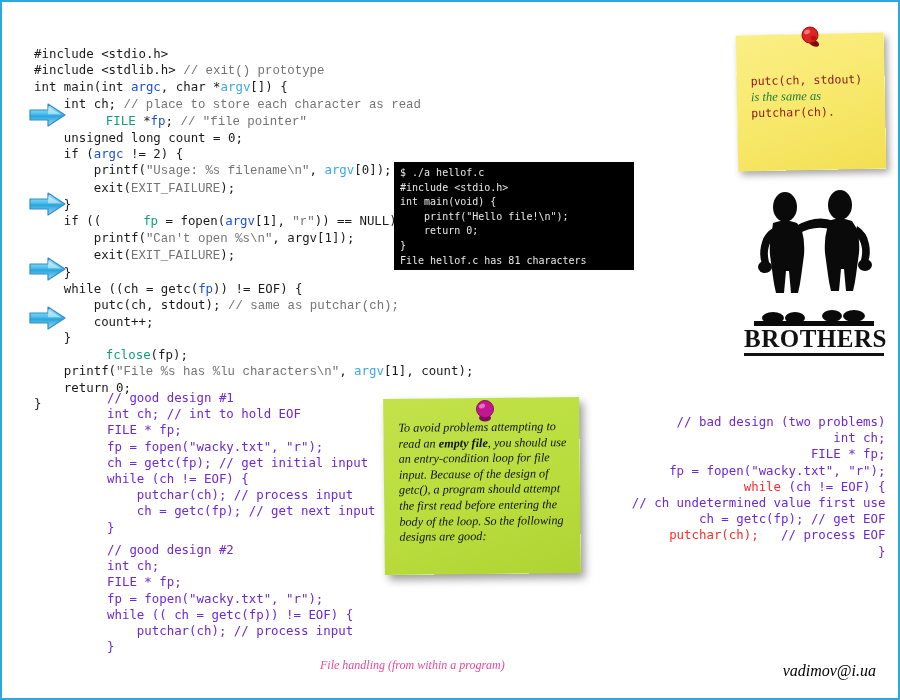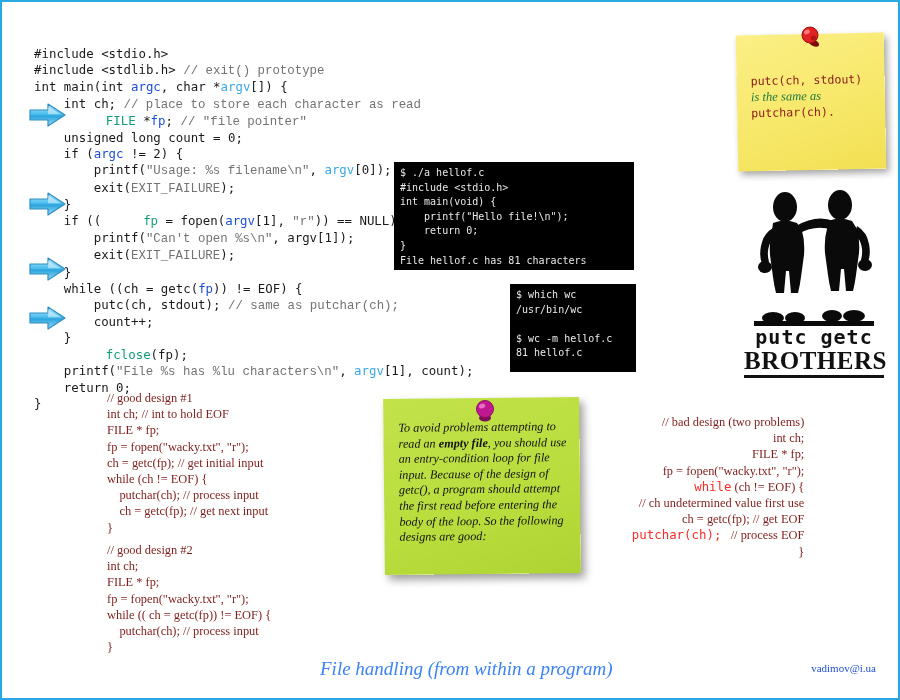--- a/index.html
+++ b/index.html
@@ -21,21 +21,21 @@
   }
   #headline .ex{color:#2aa8e0;font-style:italic;}
   #headline .num{font-size:11.5px;}
 
   
   .code{
     font-family:"DejaVu Sans Mono","Liberation Mono",monospace;
     white-space:pre;line-height:16.2px;font-size:12.4px;color:#1a1a1a;
   }
   .k-red{color:#737373;font-family:Liberation Mono, monospace;}
-  .k-darkred{color:#7f1d1d;font-family:Liberation Serif, serif;}
+  .k-darkred{color:#6d28d9;}
   .k-orange{color:#1d4ed8;}
   .k-blue{color:#3aa8e8;}
   .k-teal{color:#0f9f7a;margin-left:42px;}
   .k-gray{color:#1a1a1a;}
   .k-errred{color:#ff2a2a;margin-top:32px;}
 
   #maincode{position:absolute;left:32px;top:44px;}
 
   
   .arrow{
@@ -109,26 +109,26 @@
   #good2{position:absolute;left:105px;top:540px;}
   #bad{position:absolute;left:600px;top:412px;text-align:right;}
 
   
   #footer{
     position:absolute;left:0;bottom:14px;width:900px;height:26px;
   }
   #footer .title{
     position:absolute;left:318px;top:0;
     font-family:"Liberation Serif",serif;font-style:italic;
-    font-size:19px;color:#3b82f6;text-align:right;
+    font-size:12px;color:#ec4899;text-align:right;
   }
   #footer .mail{
     position:absolute;right:26px;top:4px;
-    font-family:"Liberation Serif",serif;
-    font-size:11px;color:#1d4ed8;
+    font-family:"Liberation Serif",serif;font-style:italic;
+    font-size:16px;color:#000000;
   }
 </style>
 </head>
 <body>
 
 <div id="slide">
 
 
   <div id="maincode" class="code"><div><span class="k-gray">#include &lt;stdio.h&gt;</span></div><div><span class="k-gray">#include &lt;stdlib.h&gt; </span><span class="k-red">// exit() prototype</span></div><div><span class="k-gray">int main(int </span><span class="k-orange">argc</span><span class="k-gray">, char *</span><span class="k-blue">argv</span><span class="k-gray">[]) {</span></div><div><span class="k-gray">    int ch; </span><span class="k-red">// place to store each character as read</span></div><div><span class="k-gray">    </span><span class="k-teal">FILE</span><span class="k-gray"> *</span><span class="k-orange">fp</span><span class="k-gray">; </span><span class="k-red">// "file pointer"</span></div><div><span class="k-gray">    unsigned long count = 0;</span></div><div><span class="k-gray">    if (</span><span class="k-orange">argc</span><span class="k-gray"> != 2) {</span></div><div><span class="k-gray">        printf(</span><span class="k-red">"Usage: %s filename\n"</span><span class="k-gray">, </span><span class="k-blue">argv</span><span class="k-gray">[0]);</span></div><div><span class="k-gray">        exit(</span><span class="k-red">EXIT_FAILURE</span><span class="k-gray">);</span></div><div><span class="k-gray">    }</span></div><div><span class="k-gray">    if ((</span><span class="k-teal">fp</span><span class="k-gray"> = fopen(</span><span class="k-orange">argv</span><span class="k-gray">[1], </span><span class="k-red">"r"</span><span class="k-gray">)) == NULL) {</span></div><div><span class="k-gray">        printf(</span><span class="k-red">"Can't open %s\n"</span><span class="k-gray">, argv[1]);</span></div><div><span class="k-gray">        exit(</span><span class="k-red">EXIT_FAILURE</span><span class="k-gray">);</span></div><div><span class="k-gray">    }</span></div><div><span class="k-gray">    while ((ch = getc(</span><span class="k-orange">fp</span><span class="k-gray">)) != EOF) {</span></div><div><span class="k-gray">        putc(ch, stdout); </span><span class="k-red">// same as putchar(ch);</span></div><div><span class="k-gray">        count++;</span></div><div><span class="k-gray">    }</span></div><div><span class="k-gray">    </span><span class="k-teal">fclose</span><span class="k-gray">(fp);</span></div><div><span class="k-gray">    printf(</span><span class="k-red">"File %s has %lu characters\n"</span><span class="k-gray">, </span><span class="k-blue">argv</span><span class="k-gray">[1], count);</span></div><div><span class="k-gray">    return 0;</span></div><div><span class="k-gray">}</span></div></div>
 
@@ -191,25 +191,20 @@
       </div>
     </div>
 
   <div class="term" id="term1">$ ./a hellof.c
 #include &lt;stdio.h&gt;
 int main(void) {
     printf("Hello file!\n");
     return 0;
 }
 File hellof.c has 81 characters</div>
-  <div class="term" id="term2">$ which wc
-/usr/bin/wc
-
-$ wc -m hellof.c
-81 hellof.c</div>
 
   <div class="note" id="note-yellow">
     <div class="txt"><span>putc(ch, stdout)</span><br>
       <span class="same">is the same as</span><br>
       <span>putchar(ch).</span>
     </div>
   </div>
   <div class="pin" id="pin-yellow" style="left:795px;top:22px;">
     <svg viewBox="0 0 26 26" width="26" height="26">
       <ellipse cx="17" cy="19" rx="5.5" ry="3.2" fill="#7e0c0c" transform="rotate(28 17 19)"></ellipse>
@@ -238,21 +233,20 @@
           <ellipse cx="125" cy="75" rx="7" ry="6"></ellipse>
           <ellipse cx="92" cy="126" rx="10" ry="6"></ellipse>
           <ellipse cx="114" cy="126" rx="11" ry="6"></ellipse>
 
           <path d="M56 36 q20 -12 38 -5 l-2 9 q-16 -6 -34 4 z"></path>
           <rect x="14" y="131" width="120" height="5"></rect>
         </g>
       </svg>
     </div>
     <div class="wordmark">
-      <div class="pg">putc getc</div>
       <div class="br">BROTHERS</div>
       <div class="rule"></div>
     </div>
   </div>
 
   <div class="note" id="note-green">
     <div class="txt"><span>To avoid problems attempting to read an </span><b>empty file</b><span>, you should use an entry-condition loop for file input. Because of the design of getc(), a program should attempt the first read before entering the body of the loop. So the following designs are good:</span></div>
   </div>
   <div class="pin" id="pin-green" style="left:470px;top:396px;">
     <svg viewBox="0 0 26 26" width="26" height="26">

